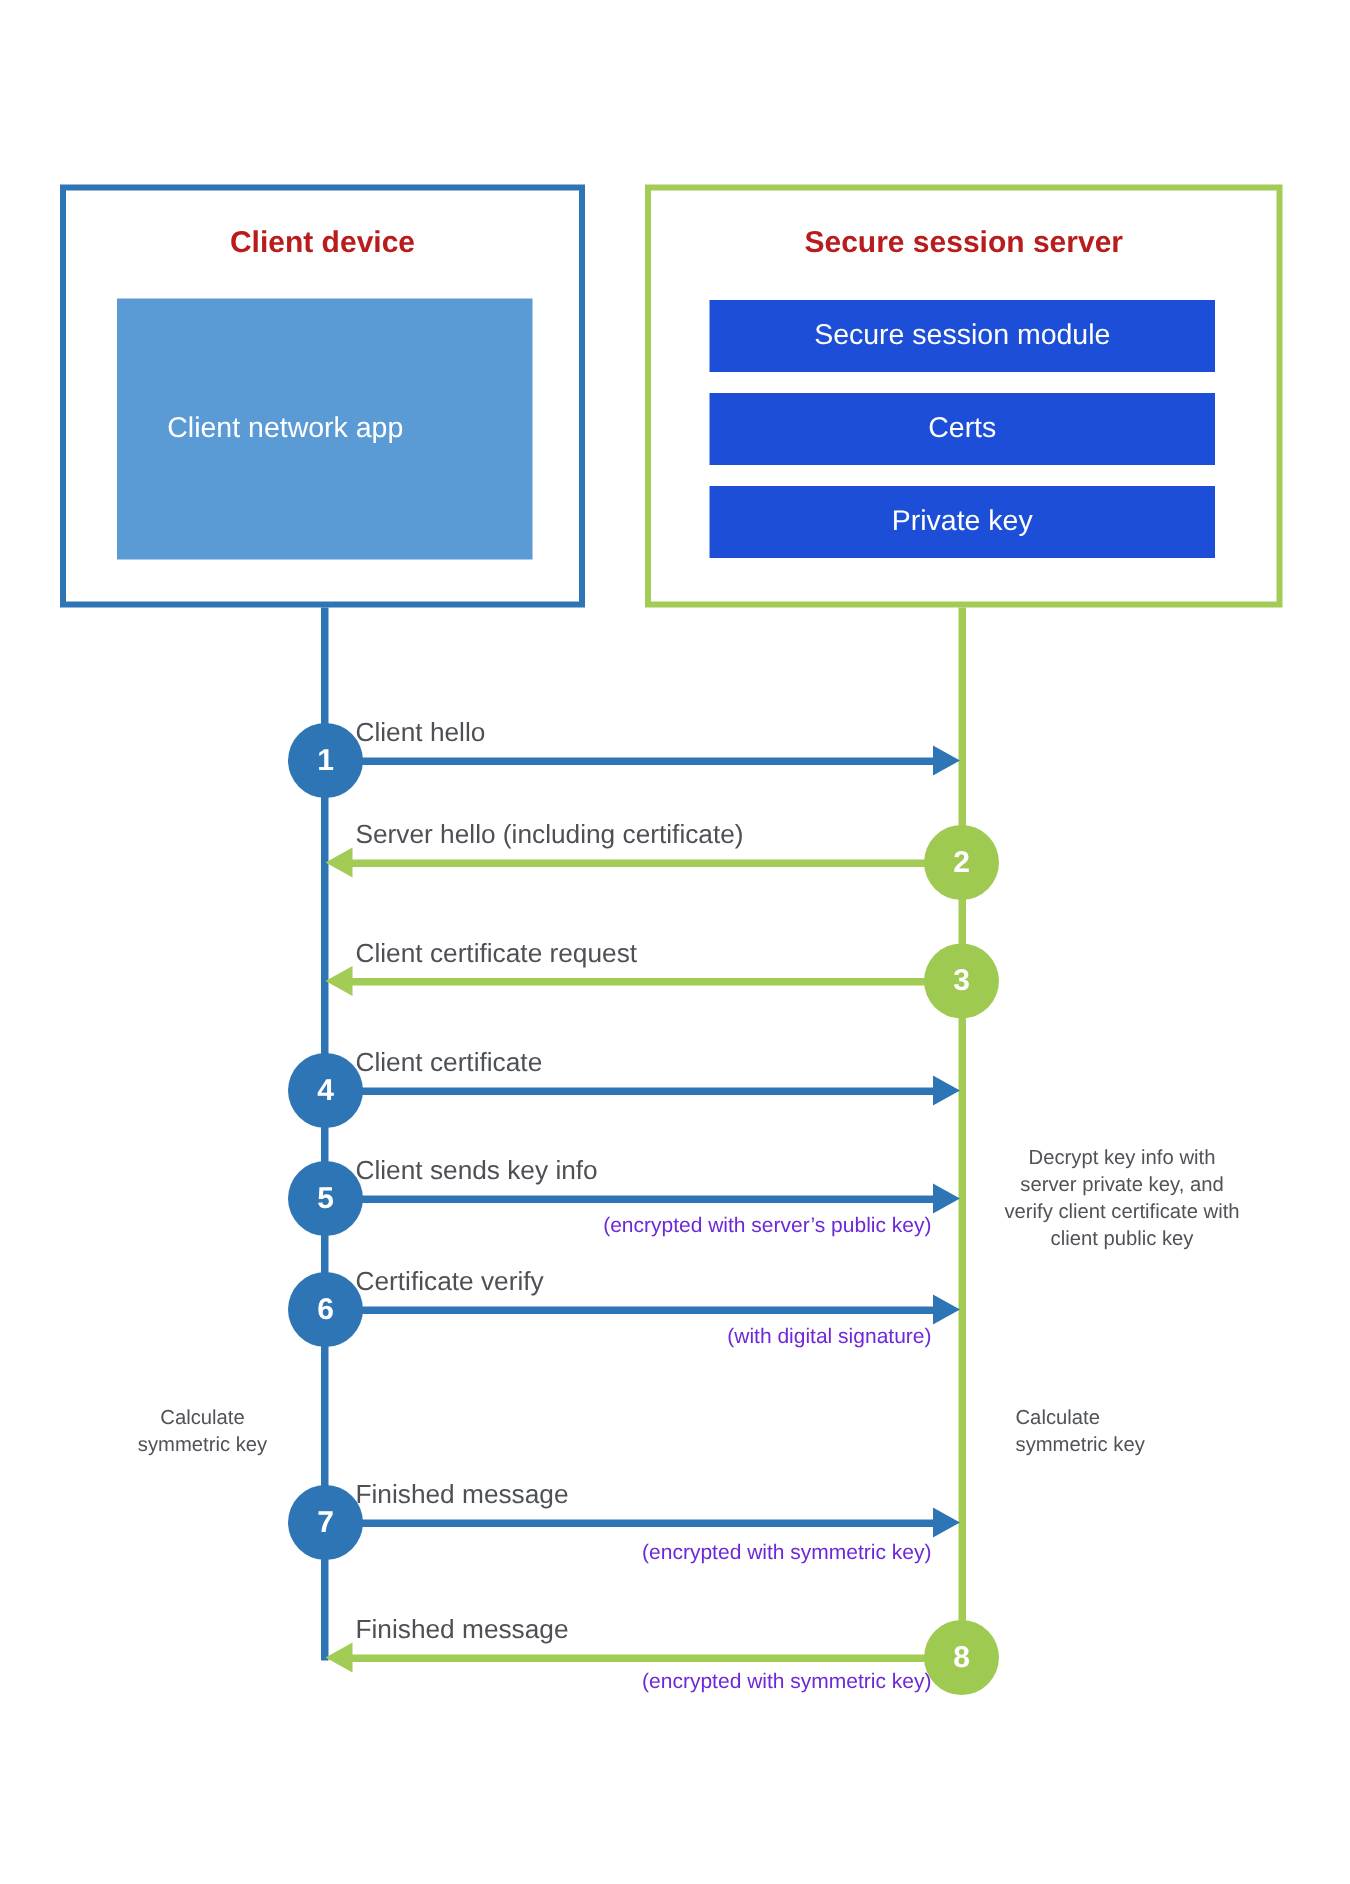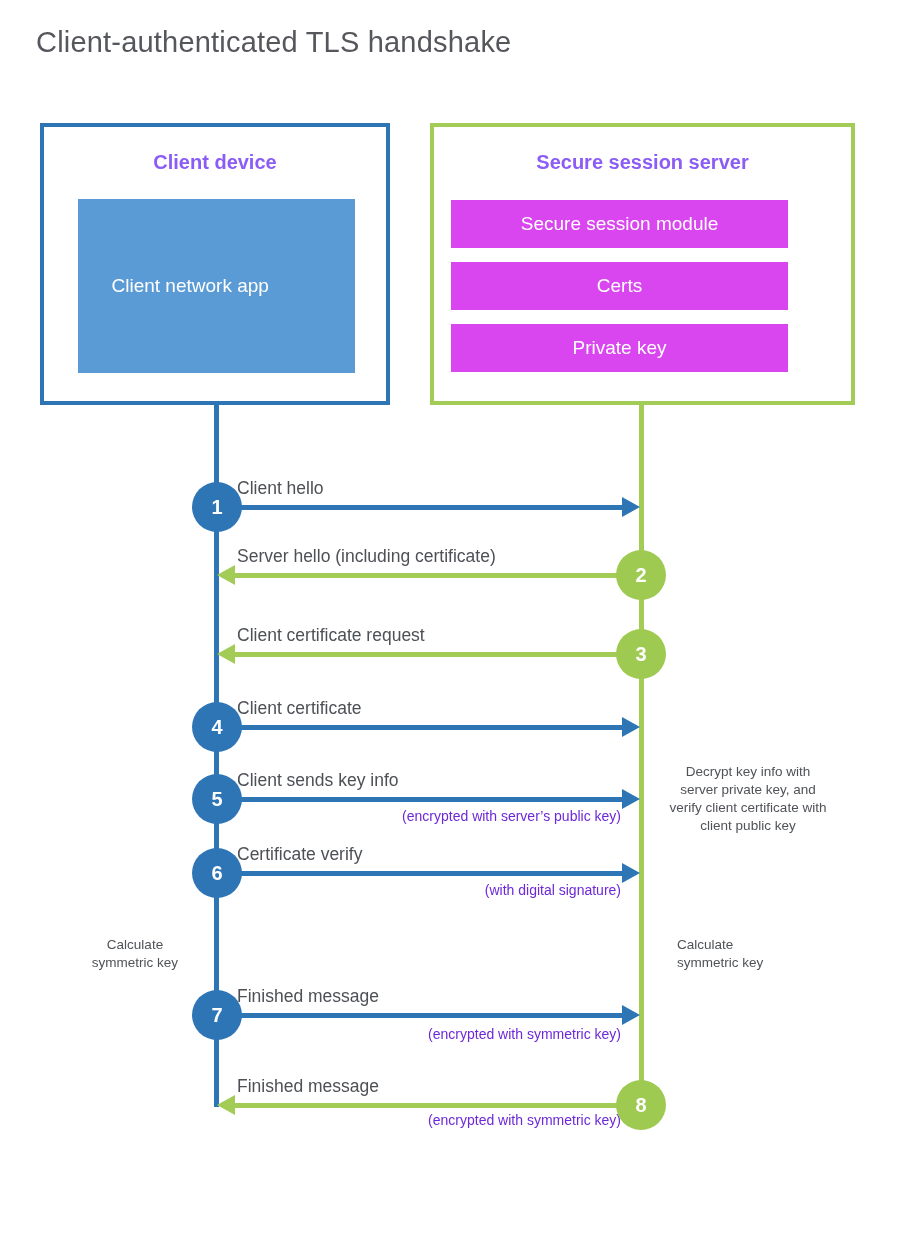--- a/index.html
+++ b/index.html
@@ -10,29 +10,29 @@
   .title{
     position:absolute;left:36px;top:26px;margin:0;
     font-size:29px;font-weight:300;color:#55575c;letter-spacing:.2px;
   }
   
   .box{position:absolute;box-sizing:border-box;background:#fff;}
   .box.client{left:40px;top:123px;width:350px;height:282px;border:4px solid #2e75b6;}
   .box.server{left:430px;top:123px;width:425px;height:282px;border:4px solid #a3cc57;}
   .box-title{
     position:absolute;left:0;right:0;top:24px;text-align:center;
-    font-size:20px;font-weight:bold;color:#8b5cf6;
+    font-size:20px;font-weight:bold;color:#b91c1c;
   }
   .client-app{
     position:absolute;left:78px;top:199px;width:277px;height:174px;background:#5b9bd5;
     display:flex;align-items:center;justify-content:center;
   }
   .client-app span{width:210px;text-align:left;color:#ffffff;font-size:19px;line-height:1.45;}
   .bar{
-    position:absolute;left:451px;width:337px;height:48px;background:#d946ef;
+    position:absolute;left:473px;width:337px;height:48px;background:#1d4ed8;
     display:flex;align-items:center;justify-content:center;
     color:#ffffff;font-size:19px;
   }
   .bar.b1{top:200px;} .bar.b2{top:262px;} .bar.b3{top:324px;}
   
   .vline{position:absolute;top:405px;height:702px;width:5px;z-index:1;}
   .vline.blue{left:214px;background:#2e75b6;}
   .vline.green{left:639px;background:#a3cc57;}
   
   .hline{position:absolute;height:5px;z-index:2;}
@@ -62,21 +62,20 @@
   .note{position:absolute;font-size:13.5px;line-height:18px;color:#4f5257;z-index:2;text-align:center;}
   .note.decrypt{left:667px;top:763px;width:162px;}
   .note.calc-left{left:75px;top:936px;width:120px;text-align:center;}
   .note.calc-right{left:677px;top:936px;width:110px;text-align:left;}
 </style>
 </head>
 <body>
 
 <div class="canvas">
 
-  <h1 class="title">Client-authenticated TLS handshake</h1>
 
   <div class="box client">
     <div class="box-title">Client device</div>
   </div>
   <div class="client-app">
     <span>Client network app</span>
   </div>
 
   <div class="box server">
     <div class="box-title">Secure session server</div>

